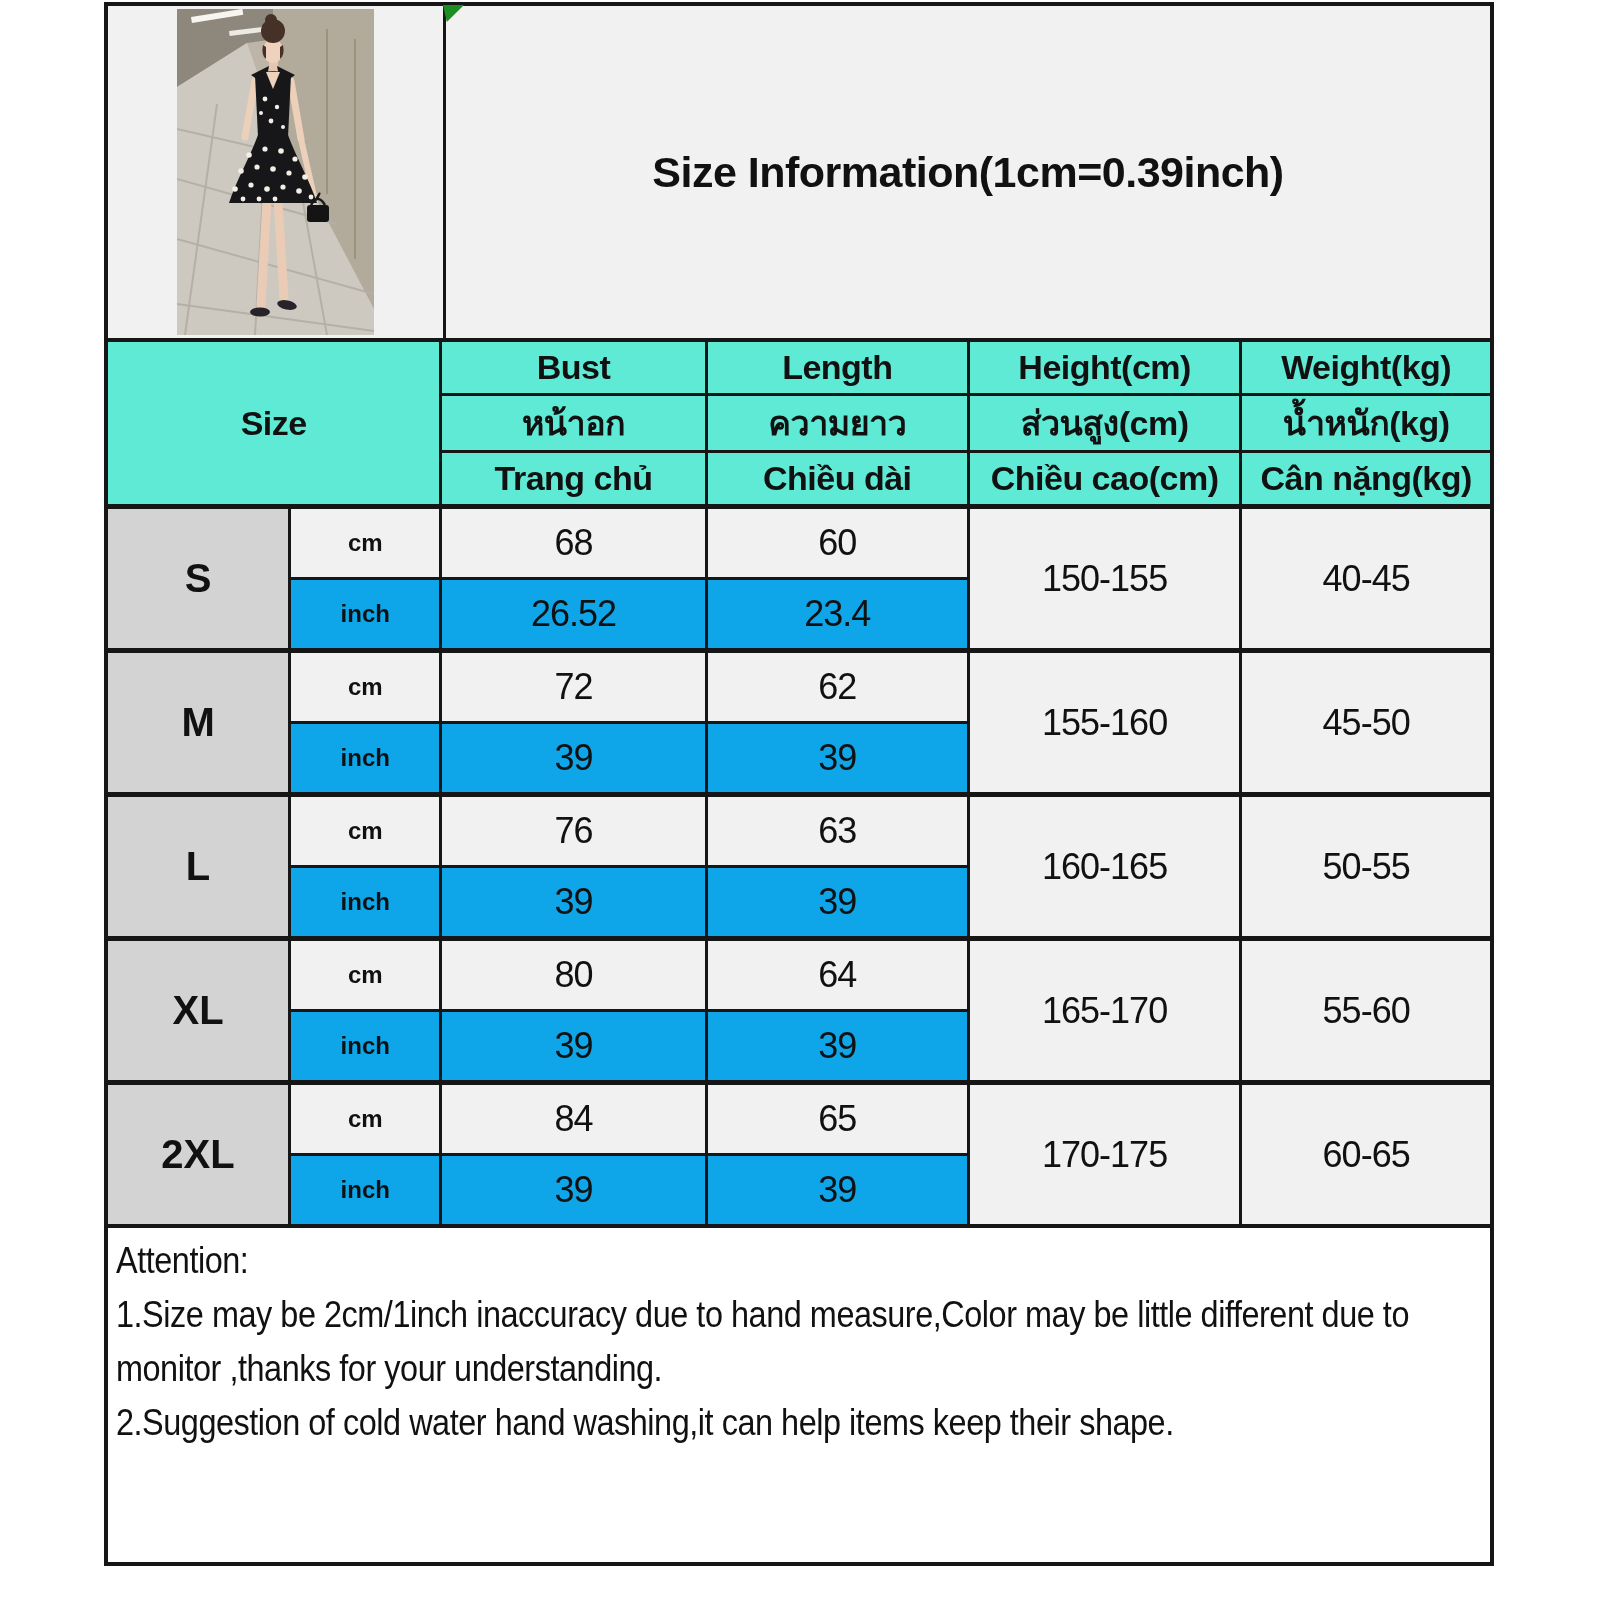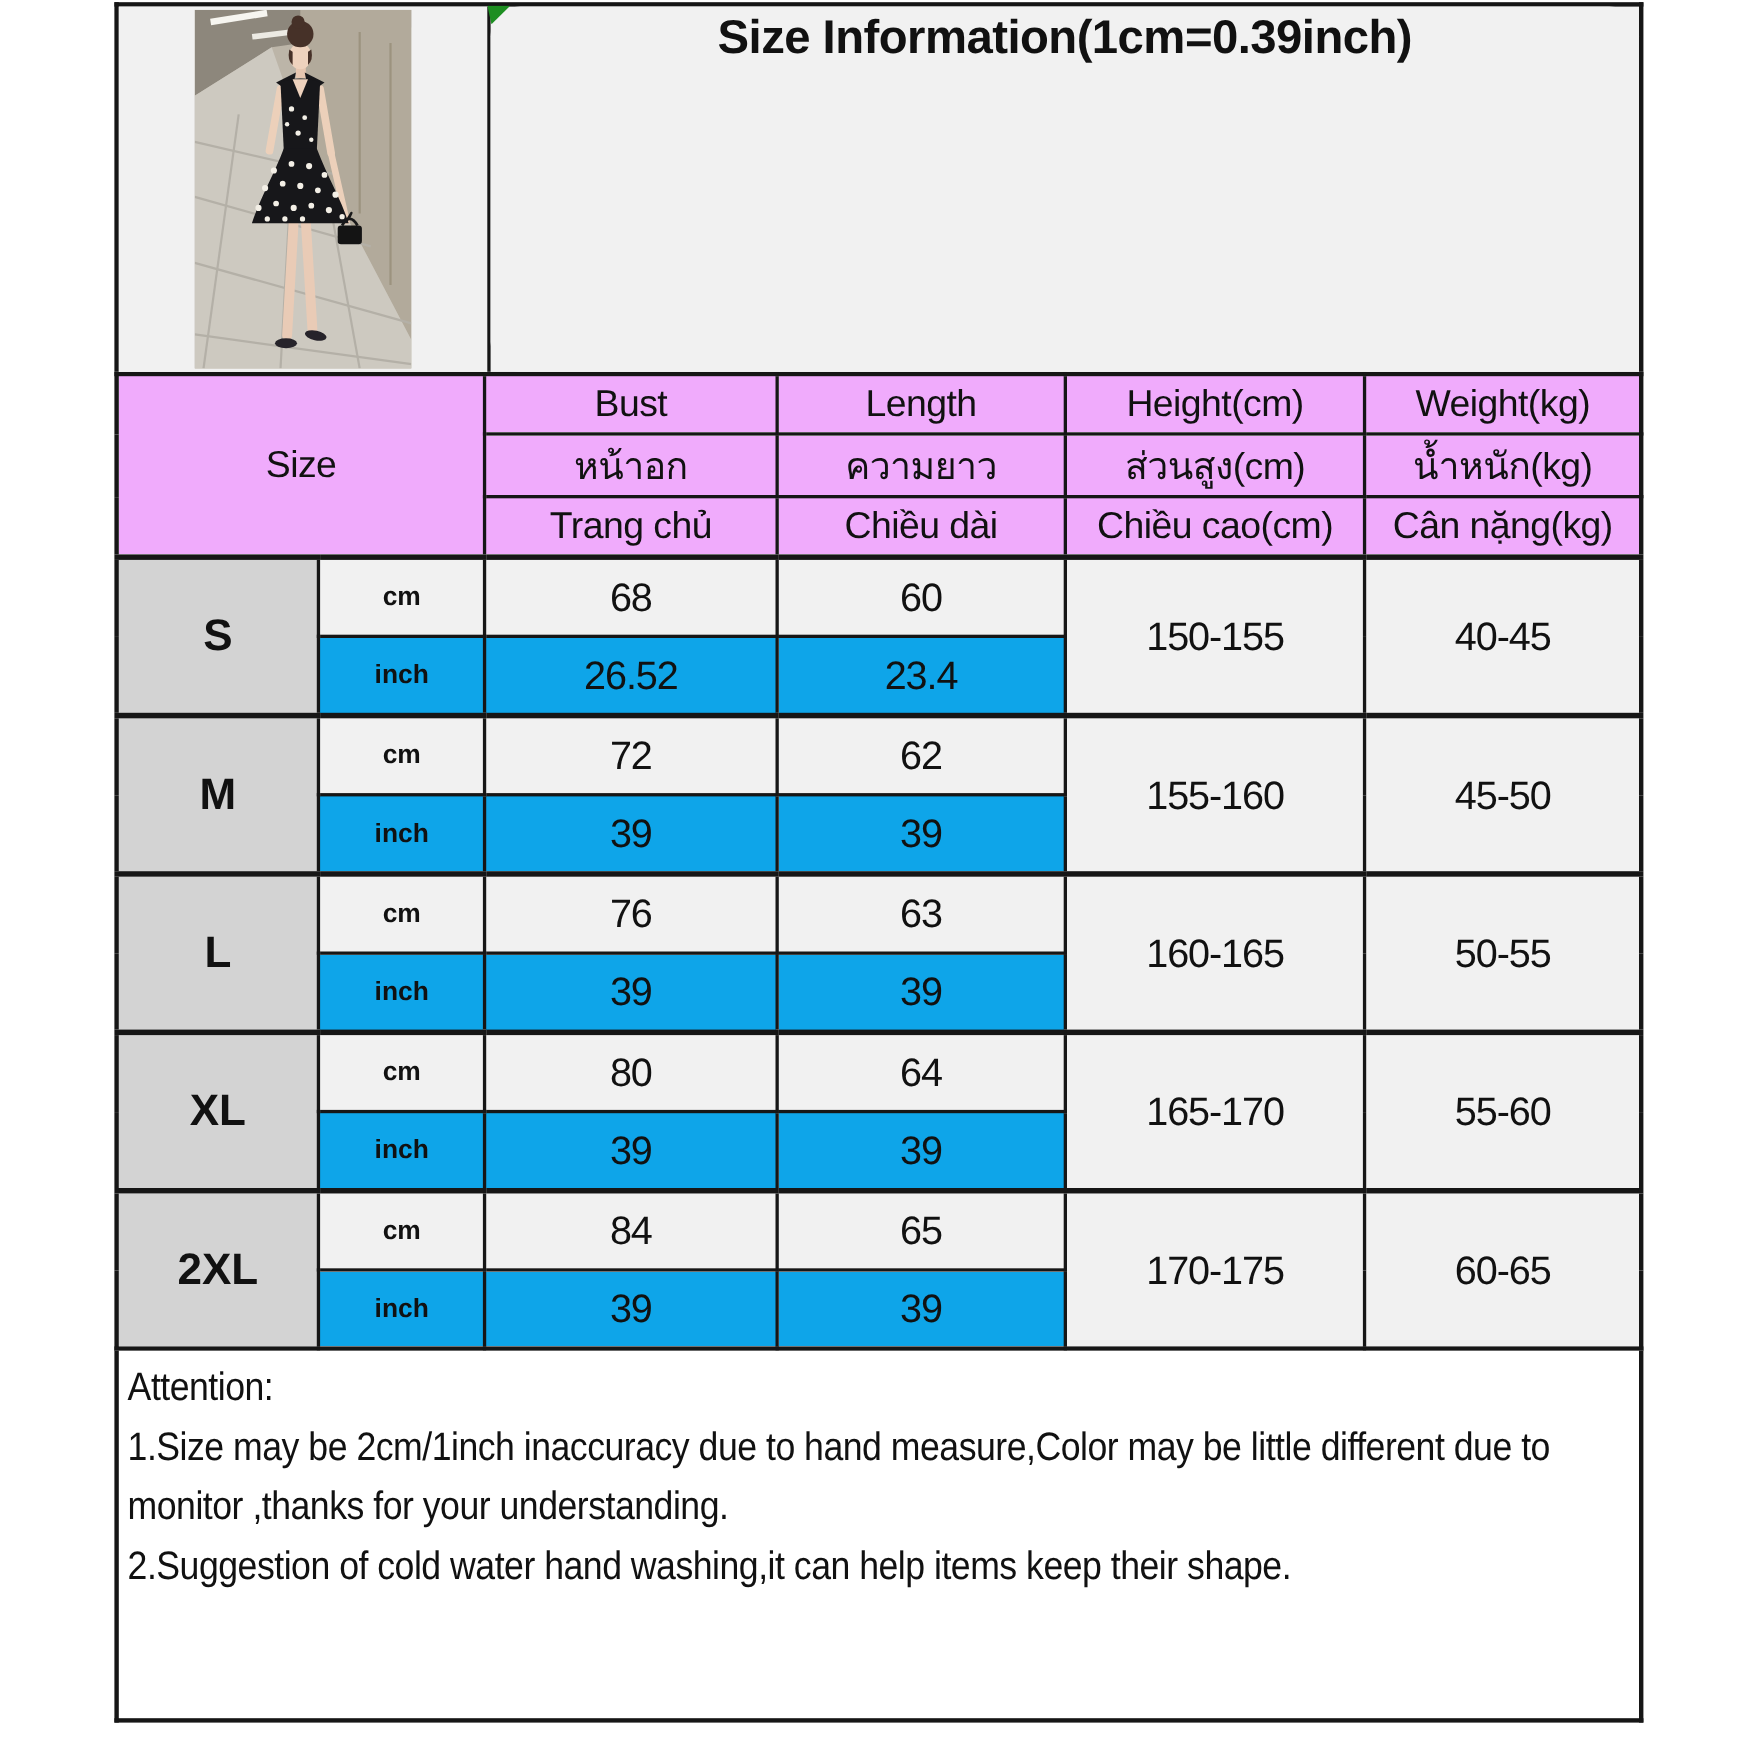--- a/index.html
+++ b/index.html
@@ -6,38 +6,38 @@
   .page{position:relative;width:1600px;height:1600px;background:#ffffff;overflow:hidden;
         font-family:"Liberation Sans","DejaVu Sans",sans-serif;color:#111;}
   .sheet{position:absolute;left:104px;top:2px;width:1390px;}
 
   
   .top-section{position:relative;display:flex;box-sizing:border-box;height:336px;
                border:4px solid #161616;border-bottom:none;background:#f1f1f1;}
   .photo-cell{box-sizing:border-box;width:338px;border-right:3px solid #161616;
               display:flex;align-items:center;justify-content:center;background:#f1f1f1;}
   .photo-frame{width:197px;height:326px;overflow:hidden;background:#c4beb2;}
-  .title-cell{flex:1;display:flex;flex-direction:column;align-items:center;
-              background:#f1f1f1;gap:0;border-radius:27px;}
+  .title-cell{flex:1;display:flex;flex-direction:column;align-items:center;justify-content:center;
+              background:#f1f1f1;gap:0;}
   .title-line{font-weight:bold;font-size:43px;line-height:56px;letter-spacing:-0.5px;text-align:center;}
   .corner-marker{position:absolute;left:335px;top:-1px;width:21px;height:17px;background:#1d8e21;
                  clip-path:polygon(0 0,100% 0,18% 100%);}
 
   
   table.size-table{border-collapse:collapse;table-layout:fixed;width:1390px;
                    border:4px solid #161616;}
   .size-table th,.size-table td{border:3px solid #161616;text-align:center;vertical-align:middle;
                    padding:0;overflow:hidden;}
   .size-table col.c-size{width:182px;}
   .size-table col.c-unit{width:150px;}
   .size-table col.c-bust{width:263px;}
   .size-table col.c-length{width:260px;}
   .size-table col.c-height{width:270px;}
   .size-table col.c-weight{width:249px;}
-  .hdr td, .hdr th{background:#f0abfc;font-weight:normal;font-size:34px;height:51px;letter-spacing:-0.5px;}
+  .hdr td, .hdr th{background:#5eead4;font-weight:bold;font-size:34px;height:51px;letter-spacing:-0.5px;}
   .corner-size{font-size:62px;font-weight:bold;background:#d3d3d3;}
   tr.row-cm  > *{height:68px;}
   tr.row-in  > *{height:68px;}
   td.cell-size{background:#d3d3d3;font-weight:bold;font-size:40px;}
   td.cell-unit{font-weight:bold;font-size:24px;}
   td.cell-val{font-size:36px;letter-spacing:-1px;}
   tr.row-cm td.cell-unit, tr.row-cm td.cell-val{background:#f1f1f1;}
   tr.row-in td.cell-unit, tr.row-in td.cell-val{background:#0ea5e9;}
   td.cell-range{background:#f1f1f1;font-size:36px;letter-spacing:-1px;}
   tr.block-first > *{border-top-width:5px;}

